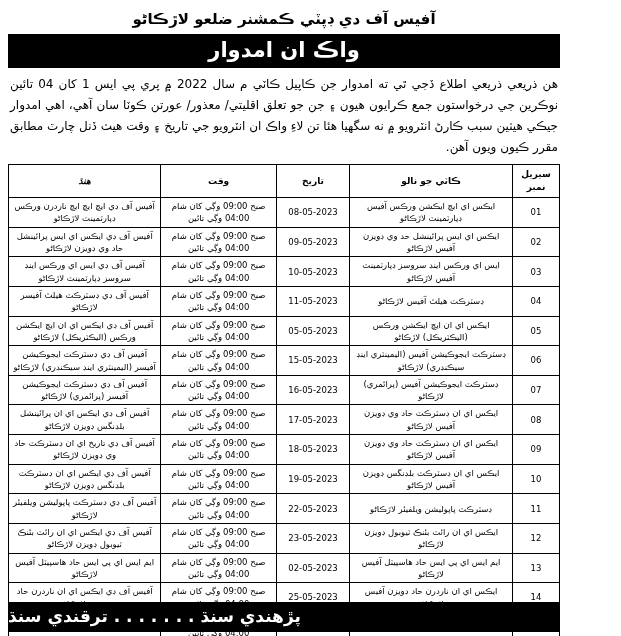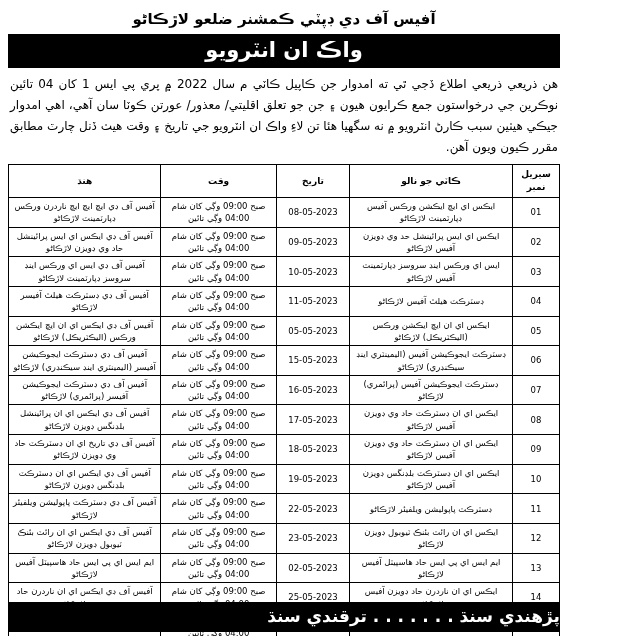--- a/index.html
+++ b/index.html
@@ -57,59 +57,59 @@
   }
   table.jobs th{
     font-weight:bold;
     font-size:9px;
     padding:3px 2px;
   }
   .col-sr{width:8%;}
   .col-post{width:30%;margin-top:20px;}
   .col-date{width:13%;}
   .col-time{width:21%;}
-  .col-place{width:28%;}
+  .col-place{width:28%;font-style:italic;}
   .cell-l{line-height:1.5;}
   .terms-title{
     direction:rtl;
     font-size:10px;
     font-weight:bold;
     margin:7px 2px 3px 2px;
   }
   ol.terms{
     direction:rtl;
     margin:0 18px 0 0;
     padding:0 14px 0 0;
     font-size:9px;
     line-height:1.85;
   }
   ol.terms li{
     padding-right:4px;
   }
   .foot-band{
     background:#000;
     color:#fff;
-    text-align:right;
+    text-align:left;
     font-size:17px;
     font-weight:bold;
     letter-spacing:1px;
     padding:4px 0 6px 0;
     direction:rtl;
     position:absolute;
     left:8px;right:8px;bottom:4px;
   }
 </style>
 </head>
 <body>
 
 <div class="page">
 
   <div class="hdr-office">آفيس آف دي ڊپٽي ڪمشنر ضلعو لاڙڪاڻو</div>
 
-  <div class="hdr-band">واڪ ان انٽرويو</div>
+  <div class="hdr-band">واڪ ان امدوار</div>
 
   <div class="intro">هن ذريعي ذريعي اطلاع ڏجي ٿي ته امدوار جن ڪاپيل ڪاٽي م سال 2022 ۾ پري پي ايس 1 کان 04 تائين نوڪرين جي درخواستون جمع ڪرايون هيون ۽ جن جو تعلق اقليتي/ معذور/ عورتن ڪوٽا سان آهي، اهي امدوار جيڪي هيٺين سبب ڪارڻ انٽرويو ۾ نه سگهيا هئا تن لاءِ واڪ ان انٽرويو جي تاريخ ۽ وقت هيٺ ڏنل چارٽ مطابق مقرر ڪيون ويون آهن.</div>
 
   <table class="jobs">
     <thead>
       <tr>
         <th class="col-sr">سيريل نمبر</th>
         <th class="col-post">ڪاٽي جو نالو</th>
         <th class="col-date">تاريخ</th>
         <th class="col-time">وقت</th>

